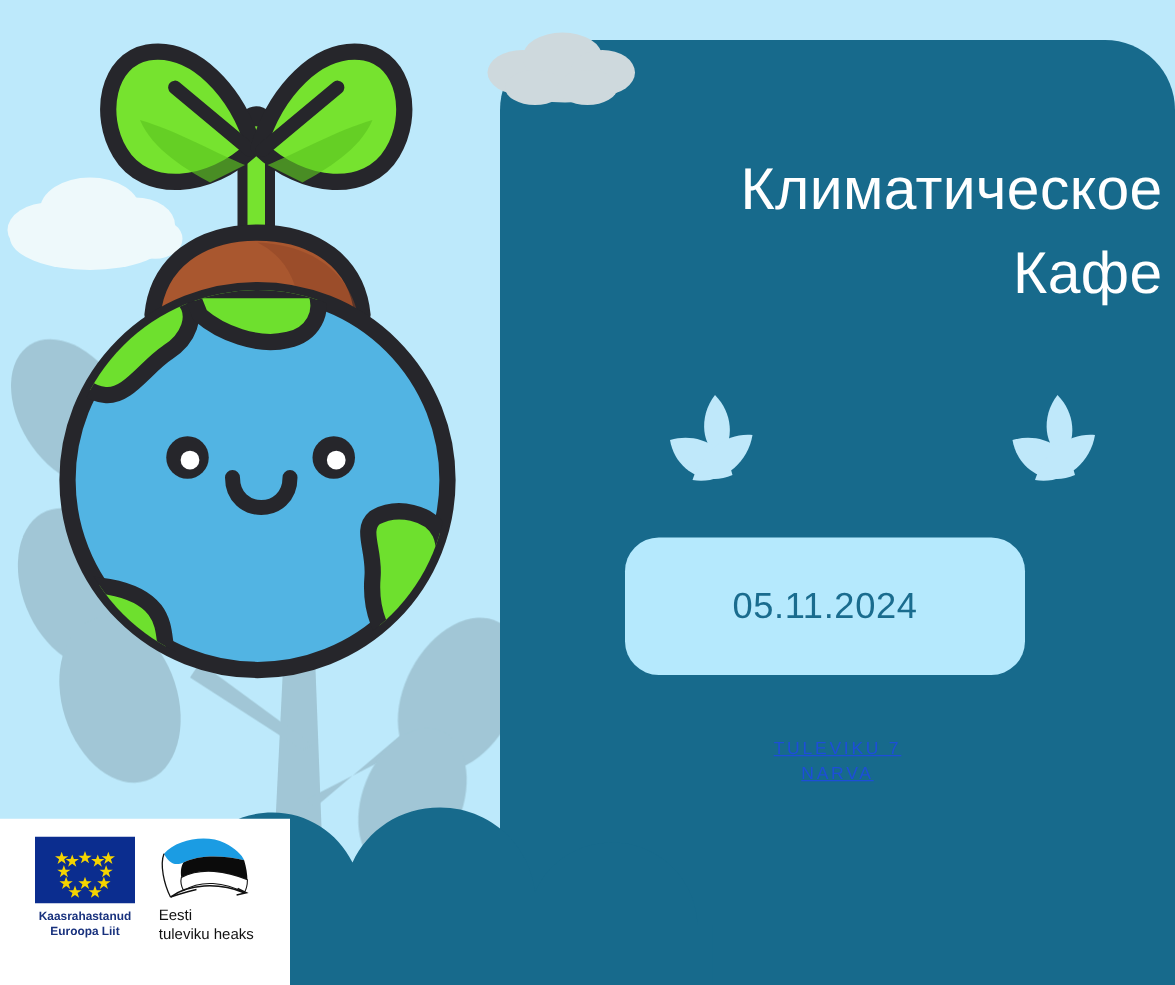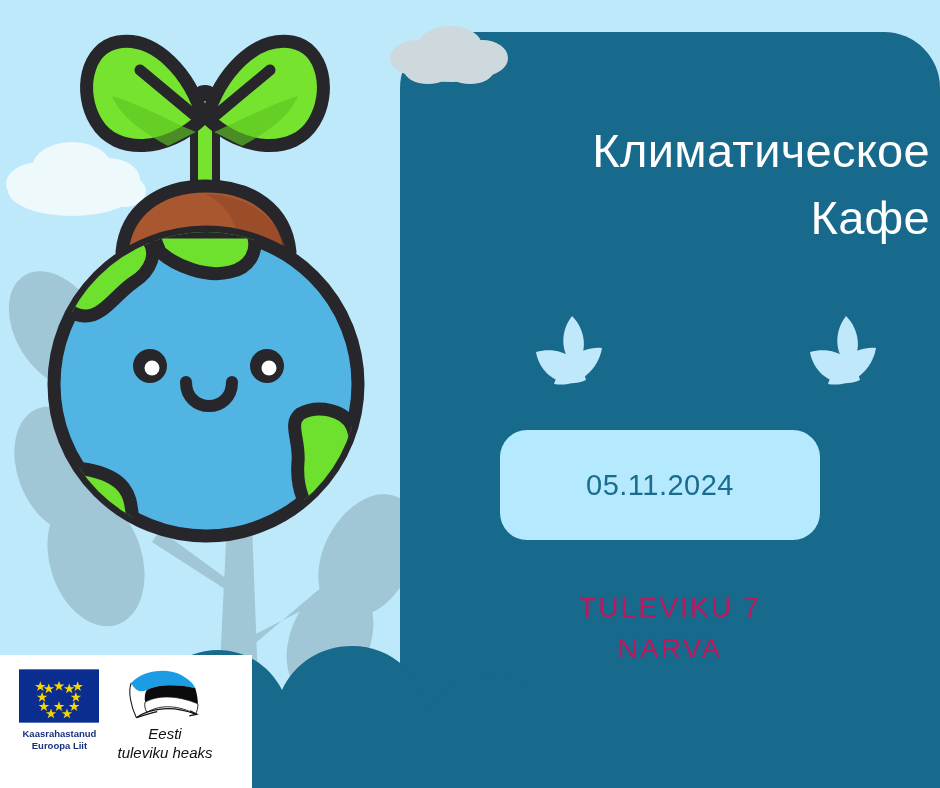--- a/index.html
+++ b/index.html
@@ -79,32 +79,33 @@
     line-height: 1.38;
     letter-spacing: 0.5px;
   }
   
   .address {
     position: absolute;
     left: 460px;
     top: 588px;
     width: 420px;
     text-align: center;
-    color: #be185d;
-    font-size: 28px;
+    color: #1d4ed8;
+    font-size: 14px;
     line-height: 1.45;
     letter-spacing: 2.2px;
     white-space: pre-line;
+    text-decoration: underline;
   }
   
   .logopanel {
     position: absolute;
     left: 0;
     top: 655px;
-    width: 252px;
+    width: 232px;
     height: 133px;
     background: #ffffff;
   }
   .logo-row {
     position: absolute;
     left: 0; top: 14px;
     width: 232px;
     display: flex;
     justify-content: center;
     align-items: flex-start;
@@ -120,25 +121,23 @@
     color: #18317d;
     font-size: 9.5px;
     font-weight: bold;
     line-height: 1.25;
     text-align: center;
     white-space: pre-line;
   }
   .ee-caption {
     margin-top: 2px;
     color: #111111;
-    font-size: 15px;
+    font-size: 12px;
     line-height: 1.25;
-    text-align: center;
     white-space: pre-line;
-    font-style: italic;
   }
 </style>
 </head>
 <body>
 
 <div id="poster">
 
   <div class="sky"></div>
 
   <svg class="layer" viewBox="0 0 940 788" xmlns="http://www.w3.org/2000/svg">

